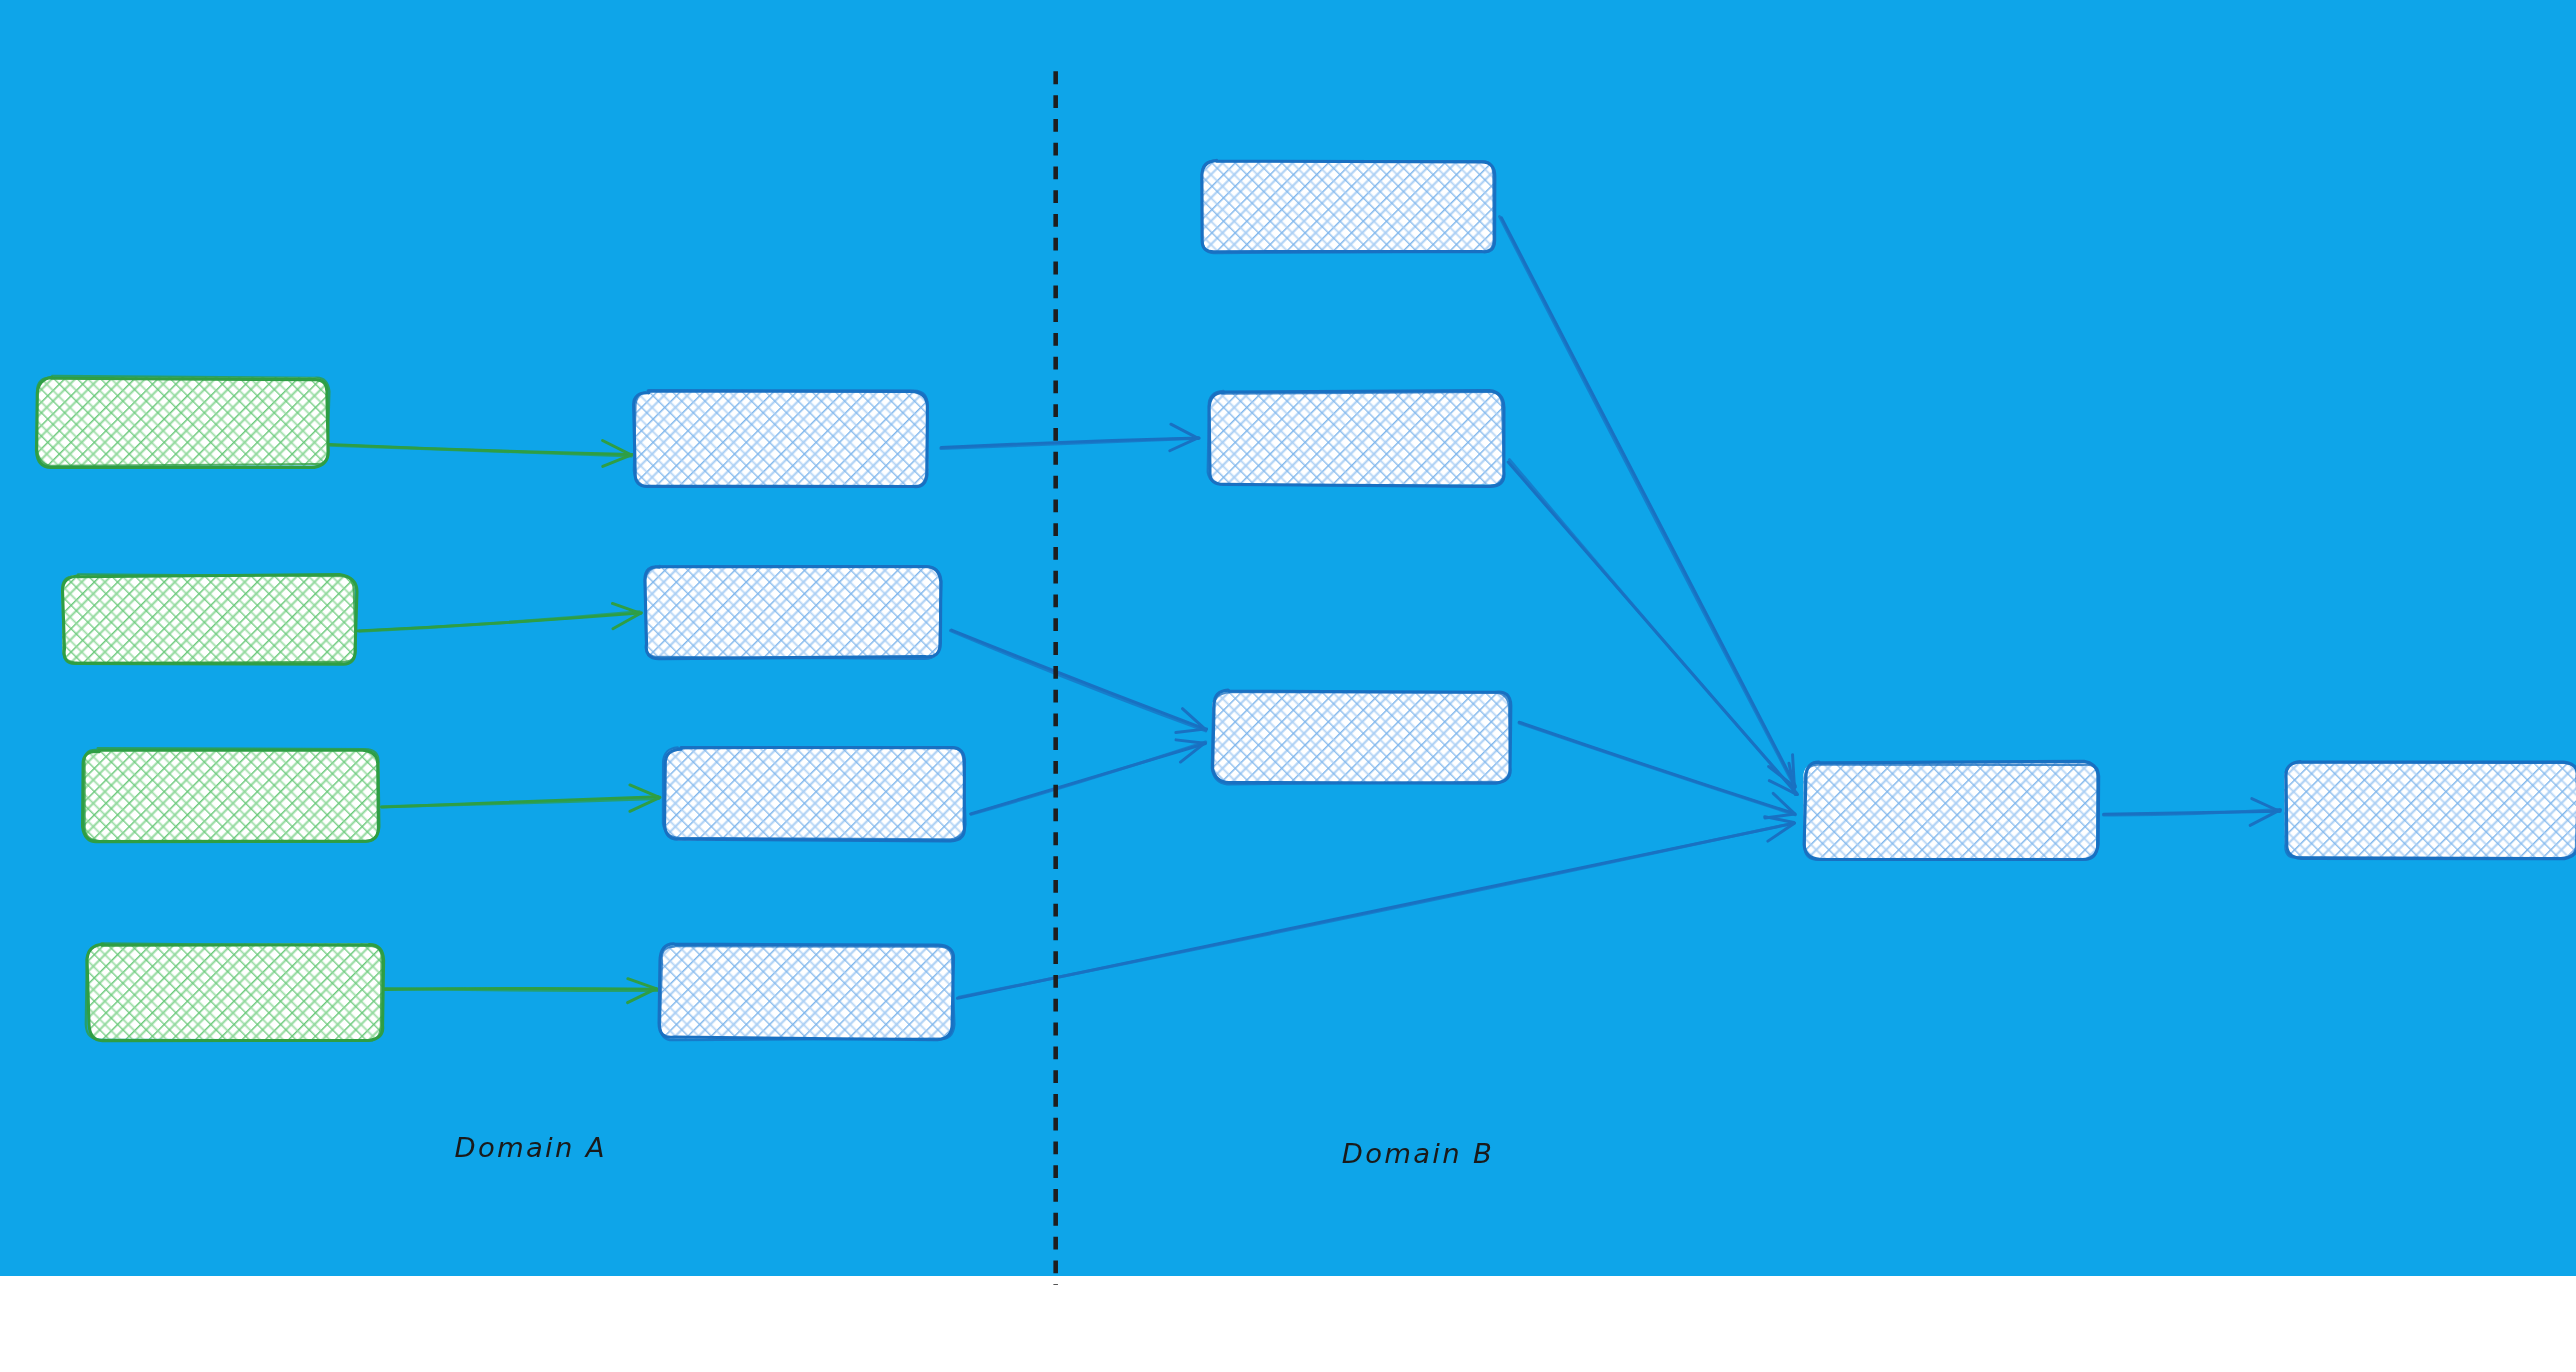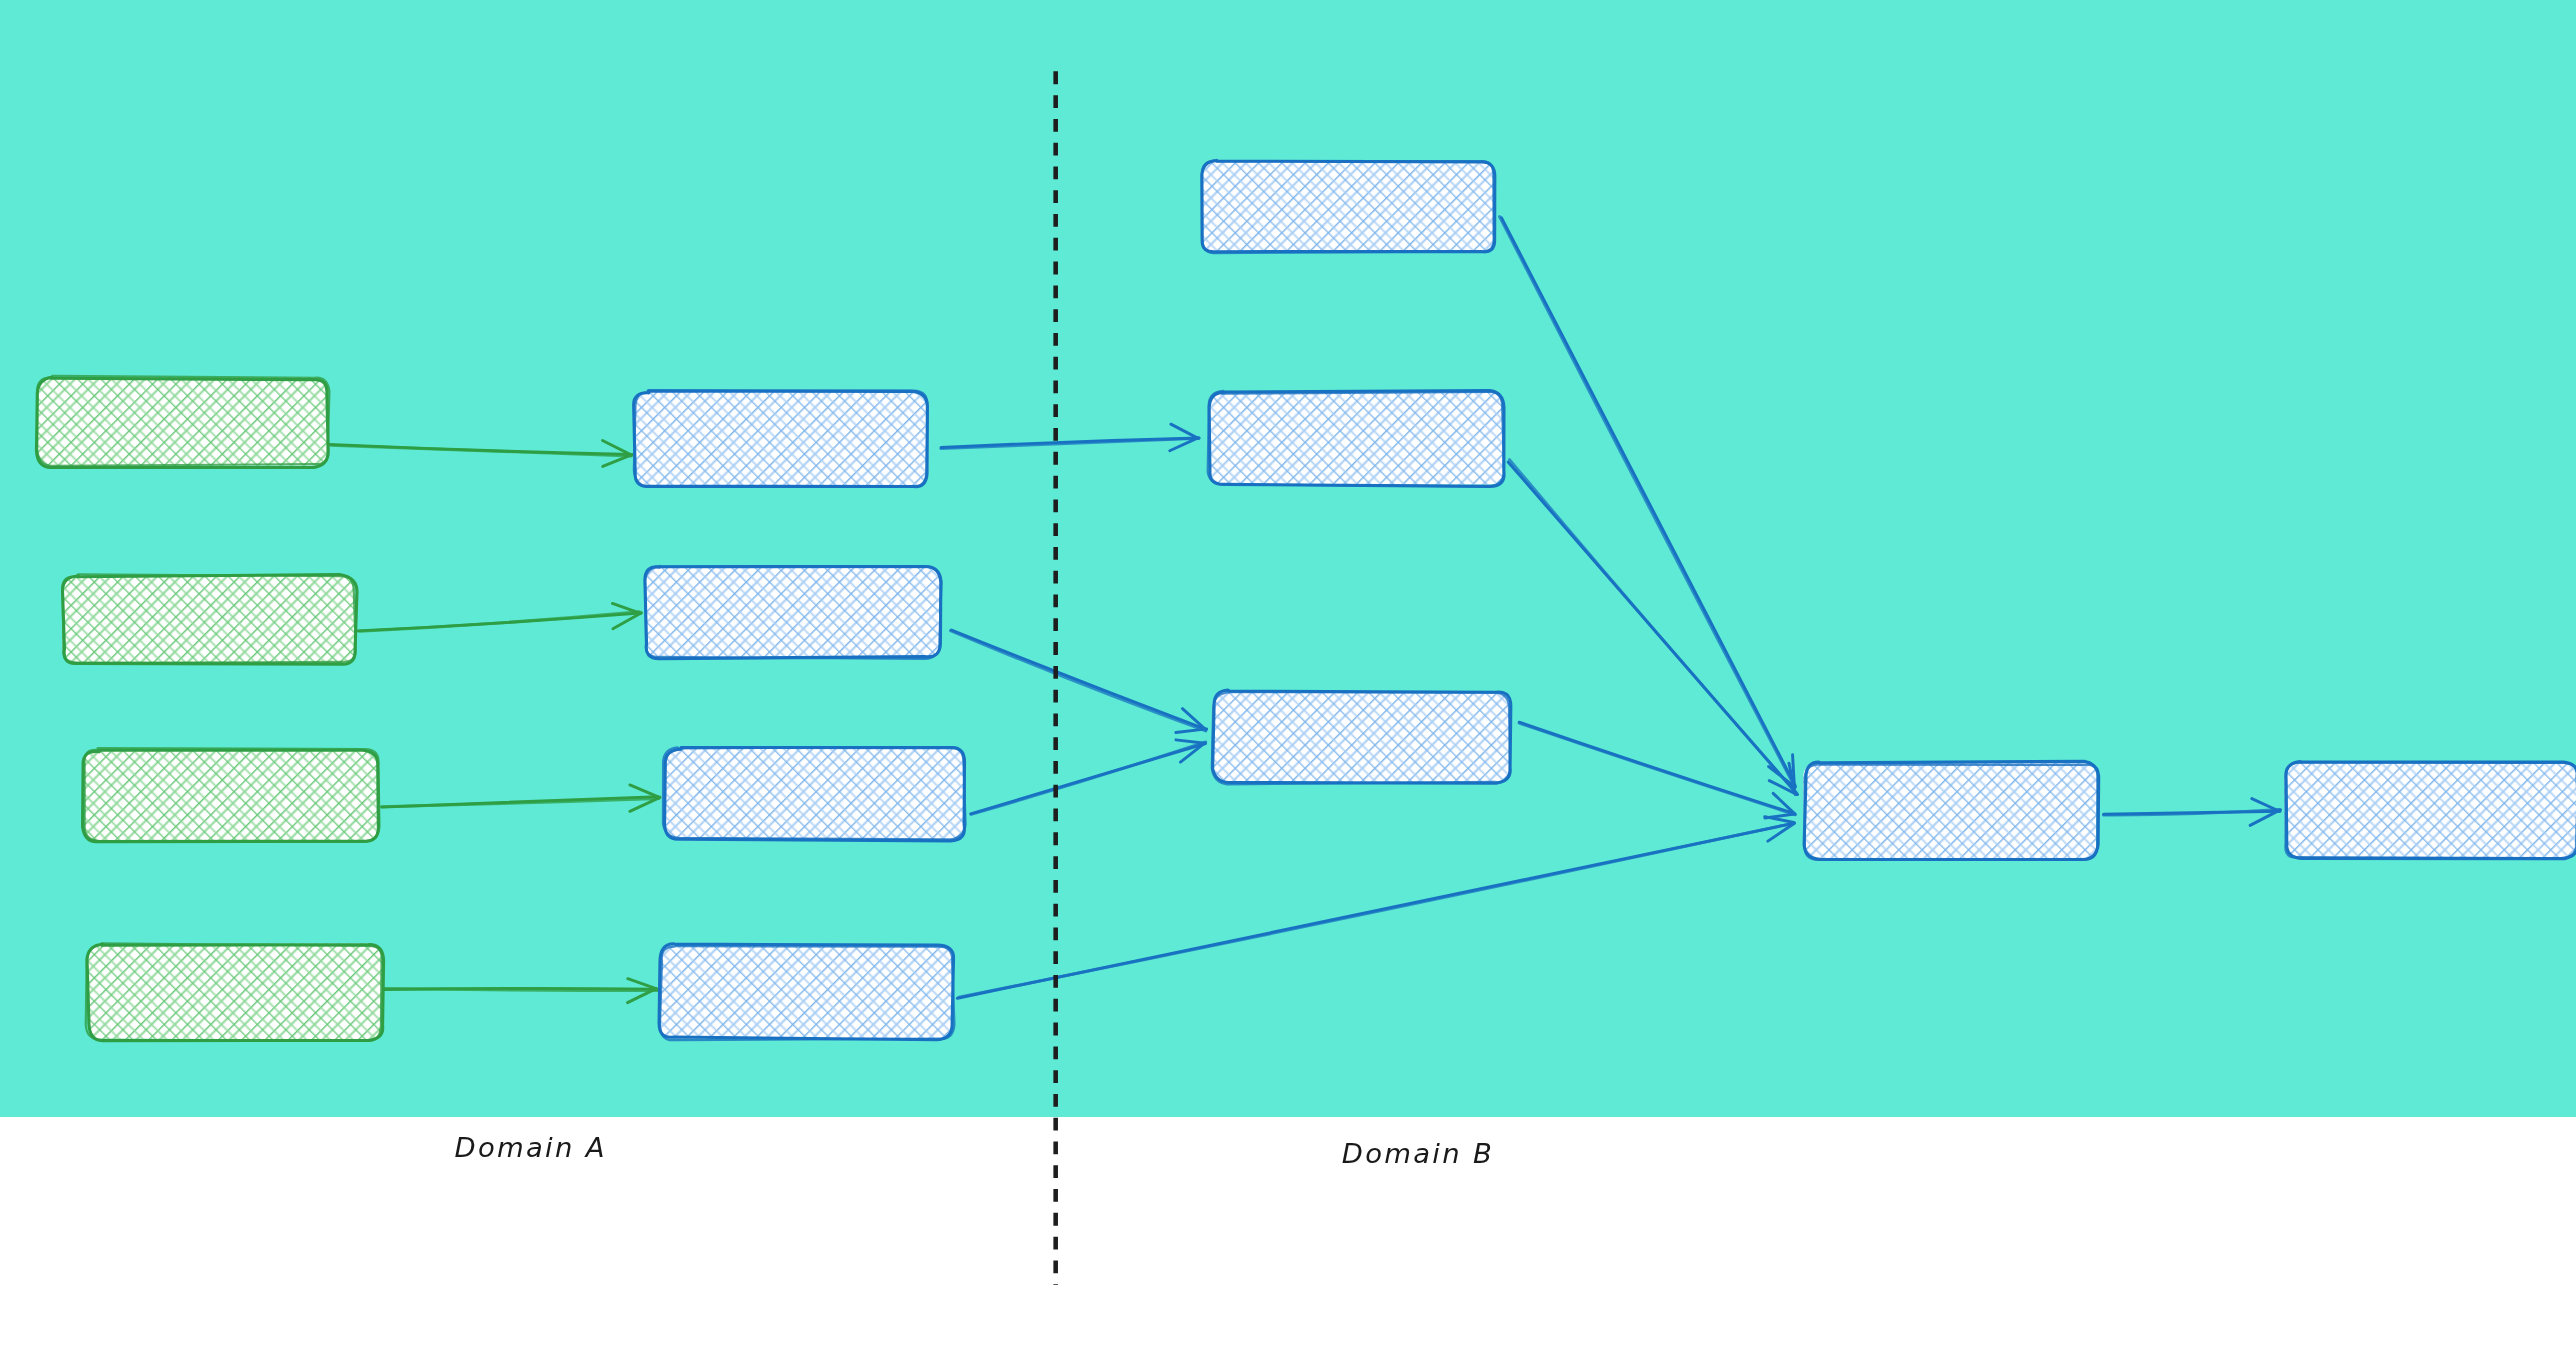--- a/index.html
+++ b/index.html
@@ -10,22 +10,22 @@
   }
   body {
     width: 2576px;
     height: 1372px;
     overflow: hidden;
     font-family: "DejaVu Sans", sans-serif;
   }
   #canvas {
     position: relative;
     width: 2576px;
-    height: 1117px;
-    background: #5eead4;
+    height: 1276px;
+    background: #0ea5e9;
   }
   #diagram-svg {
     position: absolute;
     top: 0;
     left: 0;
     width: 2576px;
     height: 1372px;
   }
   .domain-label {
     font-family: "DejaVu Sans", sans-serif;

